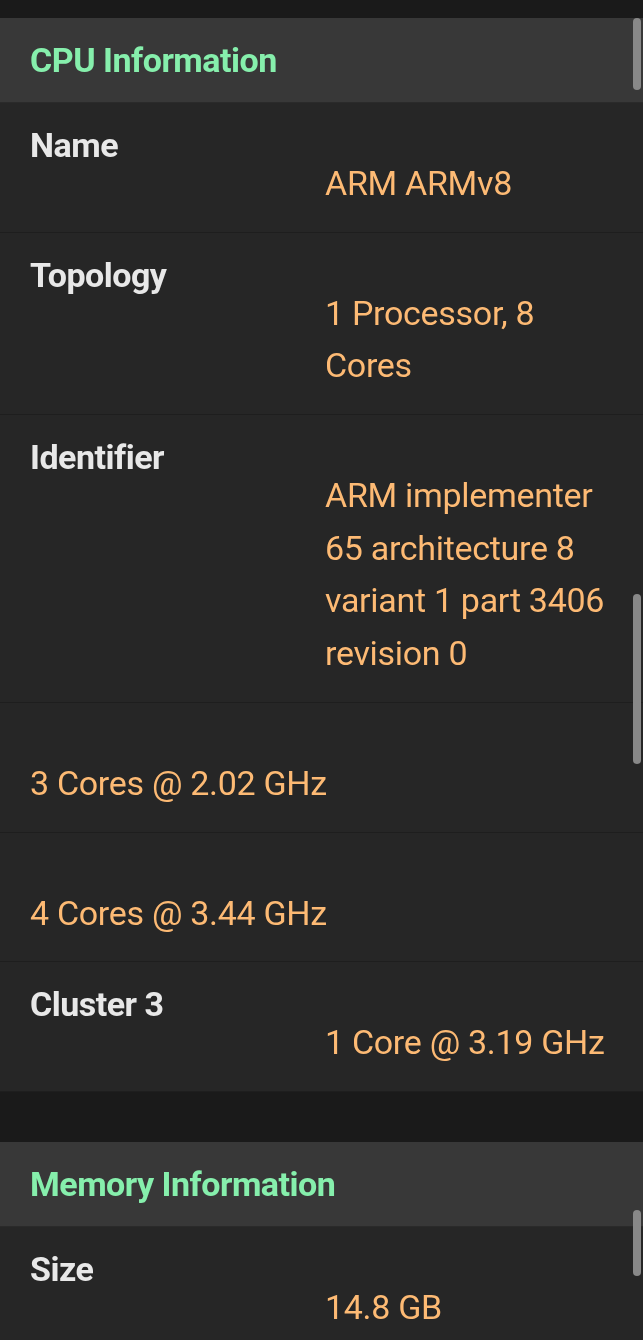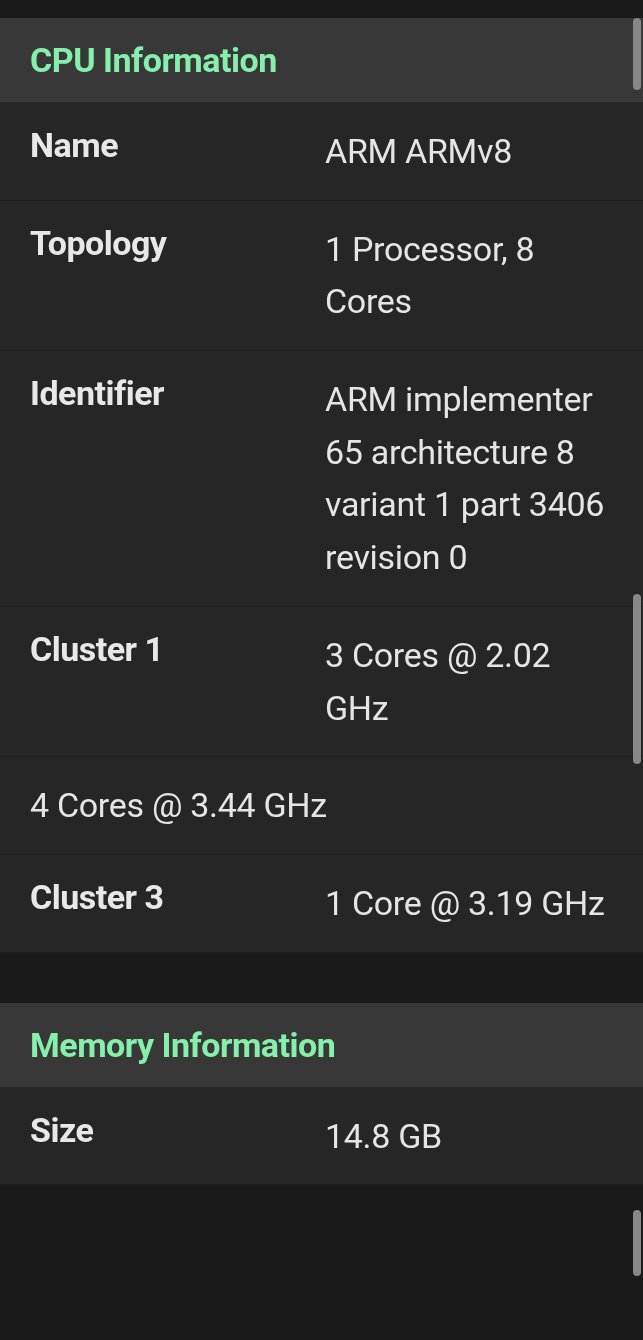--- a/index.html
+++ b/index.html
@@ -47,26 +47,27 @@
     .info-label {
       color: #e8e8e8;
       font-size: 34px;
       font-weight: 700;
       width: 295px;
       flex-shrink: 0;
       letter-spacing: -0.5px;
     }
 
     .info-value {
-      color: #e5e5e5;
+      color: #fdba74;
       font-size: 34px;
       font-weight: 400;
       line-height: 1.55;
       flex: 1;
       letter-spacing: -0.3px;
+      margin-top: 32px;
     }
 
     .section-gap {
       height: 50px;
       background-color: #1a1a1a;
     }
 
     .scrollbar-1 {
       position: absolute;
       right: 2px;
@@ -120,21 +121,20 @@
   <div class="info-label">Topology</div>
   <div class="info-value">1 Processor, 8 Cores</div>
 </div>
 
 <div class="info-row">
   <div class="info-label">Identifier</div>
   <div class="info-value">ARM implementer 65 architecture 8 variant 1 part 3406 revision 0</div>
 </div>
 
 <div class="info-row">
-  <div class="info-label">Cluster 1</div>
   <div class="info-value">3 Cores @ 2.02 GHz</div>
 </div>
 
 <div class="info-row">
   <div class="info-value">4 Cores @ 3.44 GHz</div>
 </div>
 
 <div class="info-row">
   <div class="info-label">Cluster 3</div>
   <div class="info-value">1 Core @ 3.19 GHz</div>

